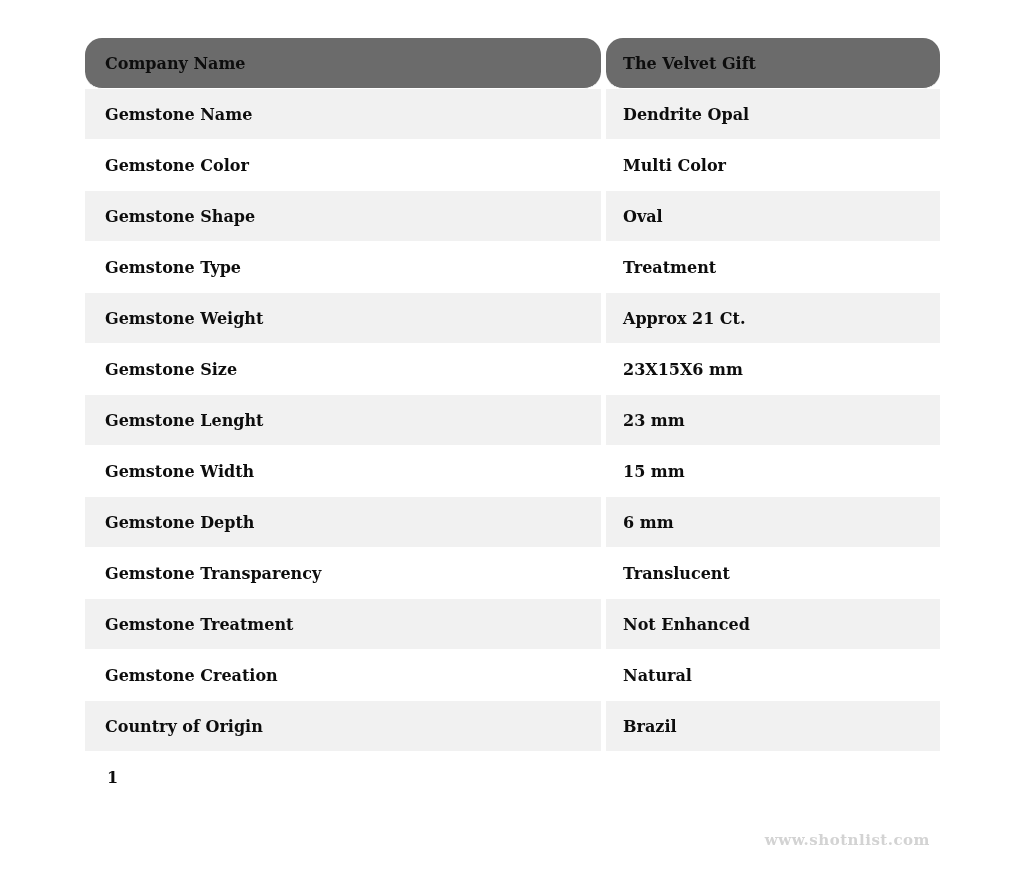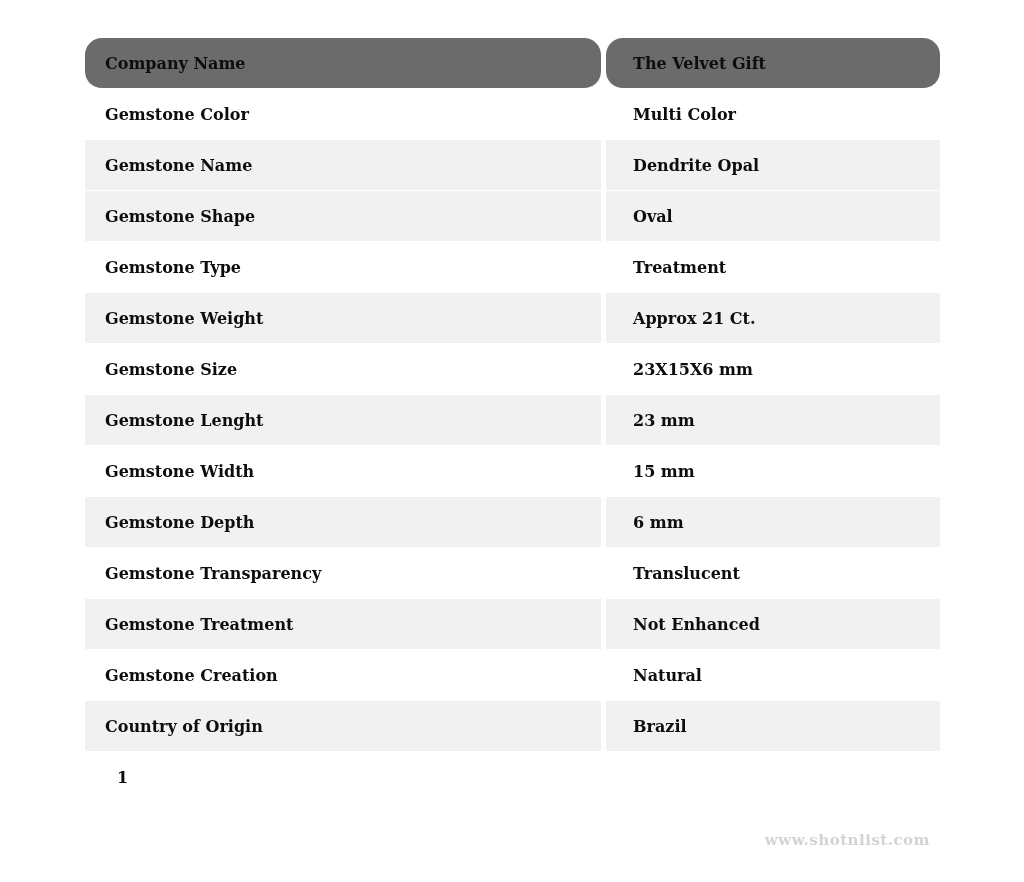--- a/index.html
+++ b/index.html
@@ -40,21 +40,21 @@
   .cell.left {
     width: 516px;
     padding-left: 20px;
   }
   .gap {
     width: 5px;
     background: #ffffff;
   }
   .cell.right {
     width: 334px;
-    padding-left: 27px;
+    padding-left: 17px;
   }
   .row.header .cell {
     background: var(--header-bg, #6b6b6b);
     border-radius: 17px;
   }
   .row.stripe .cell {
     background: var(--stripe-bg, #f1f1f1);
   }
   .row.plain .cell {
     background: var(--row-bg, #ffffff);
@@ -73,29 +73,29 @@
 <body>
 
 <div class="page">
   <div class="spec-table">
     <div class="row header">
       <div class="cell left">Company Name</div>
       <div class="gap"></div>
       <div class="cell right">The Velvet Gift</div>
     </div>
     <div id="table-body">
+        <div class="row stripe">
+          <div class="cell left">Gemstone Name</div>
+          <div class="gap"></div>
+          <div class="cell right">Dendrite Opal</div>
+        </div>
         <div class="row plain">
           <div class="cell left">Gemstone Color</div>
           <div class="gap"></div>
           <div class="cell right">Multi Color</div>
-        </div>
-        <div class="row stripe">
-          <div class="cell left">Gemstone Name</div>
-          <div class="gap"></div>
-          <div class="cell right">Dendrite Opal</div>
         </div>
         <div class="row stripe">
           <div class="cell left">Gemstone Shape</div>
           <div class="gap"></div>
           <div class="cell right">Oval</div>
         </div>
         <div class="row plain">
           <div class="cell left">Gemstone Type</div>
           <div class="gap"></div>
           <div class="cell right">Treatment</div>

